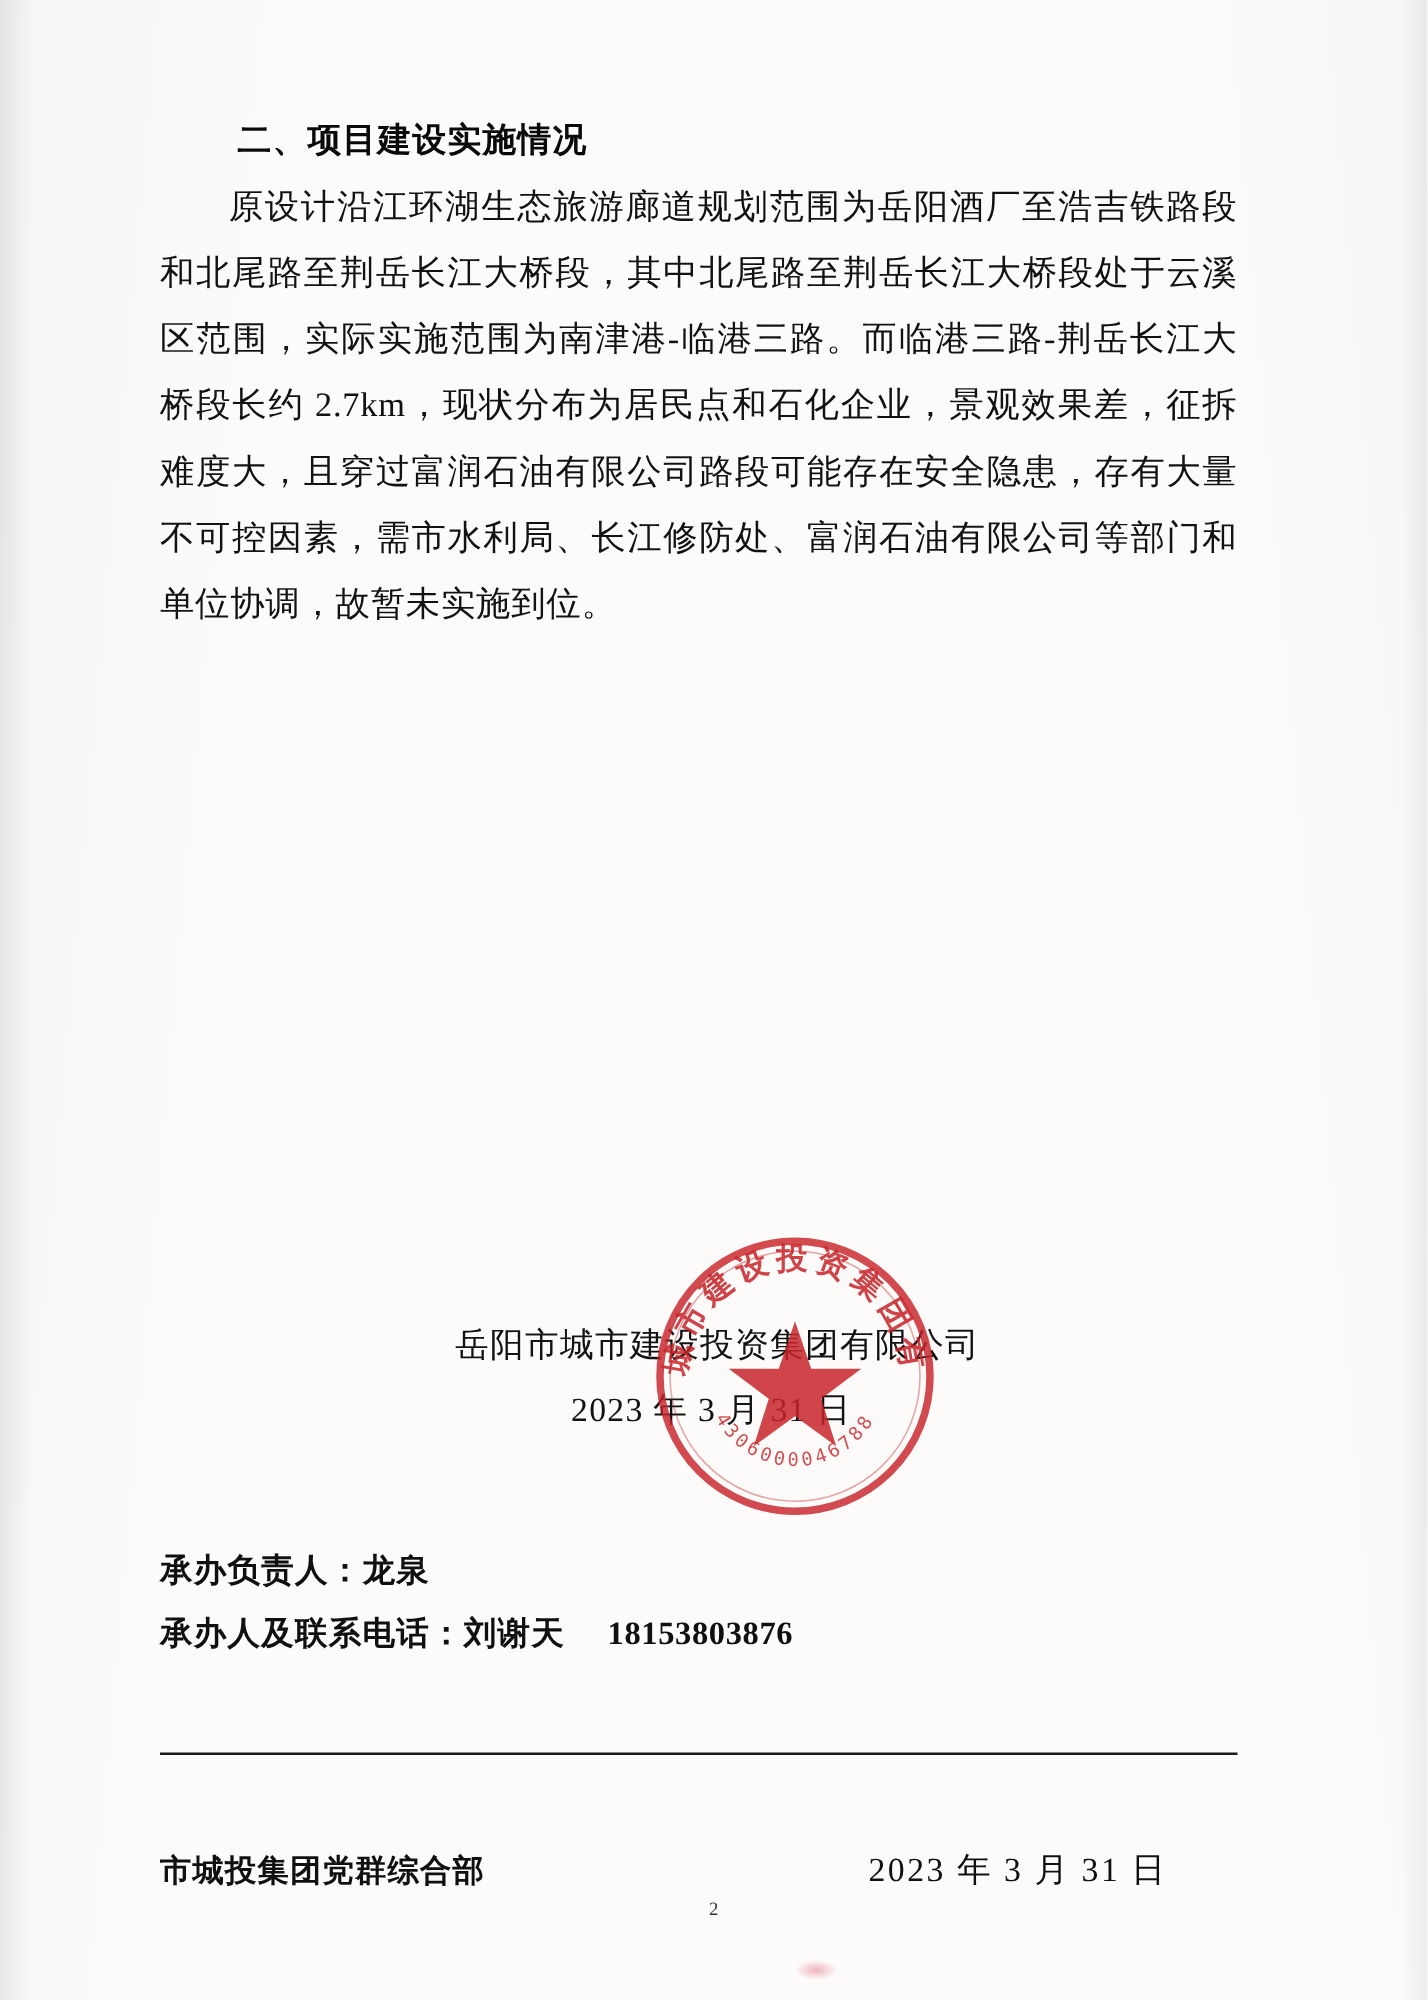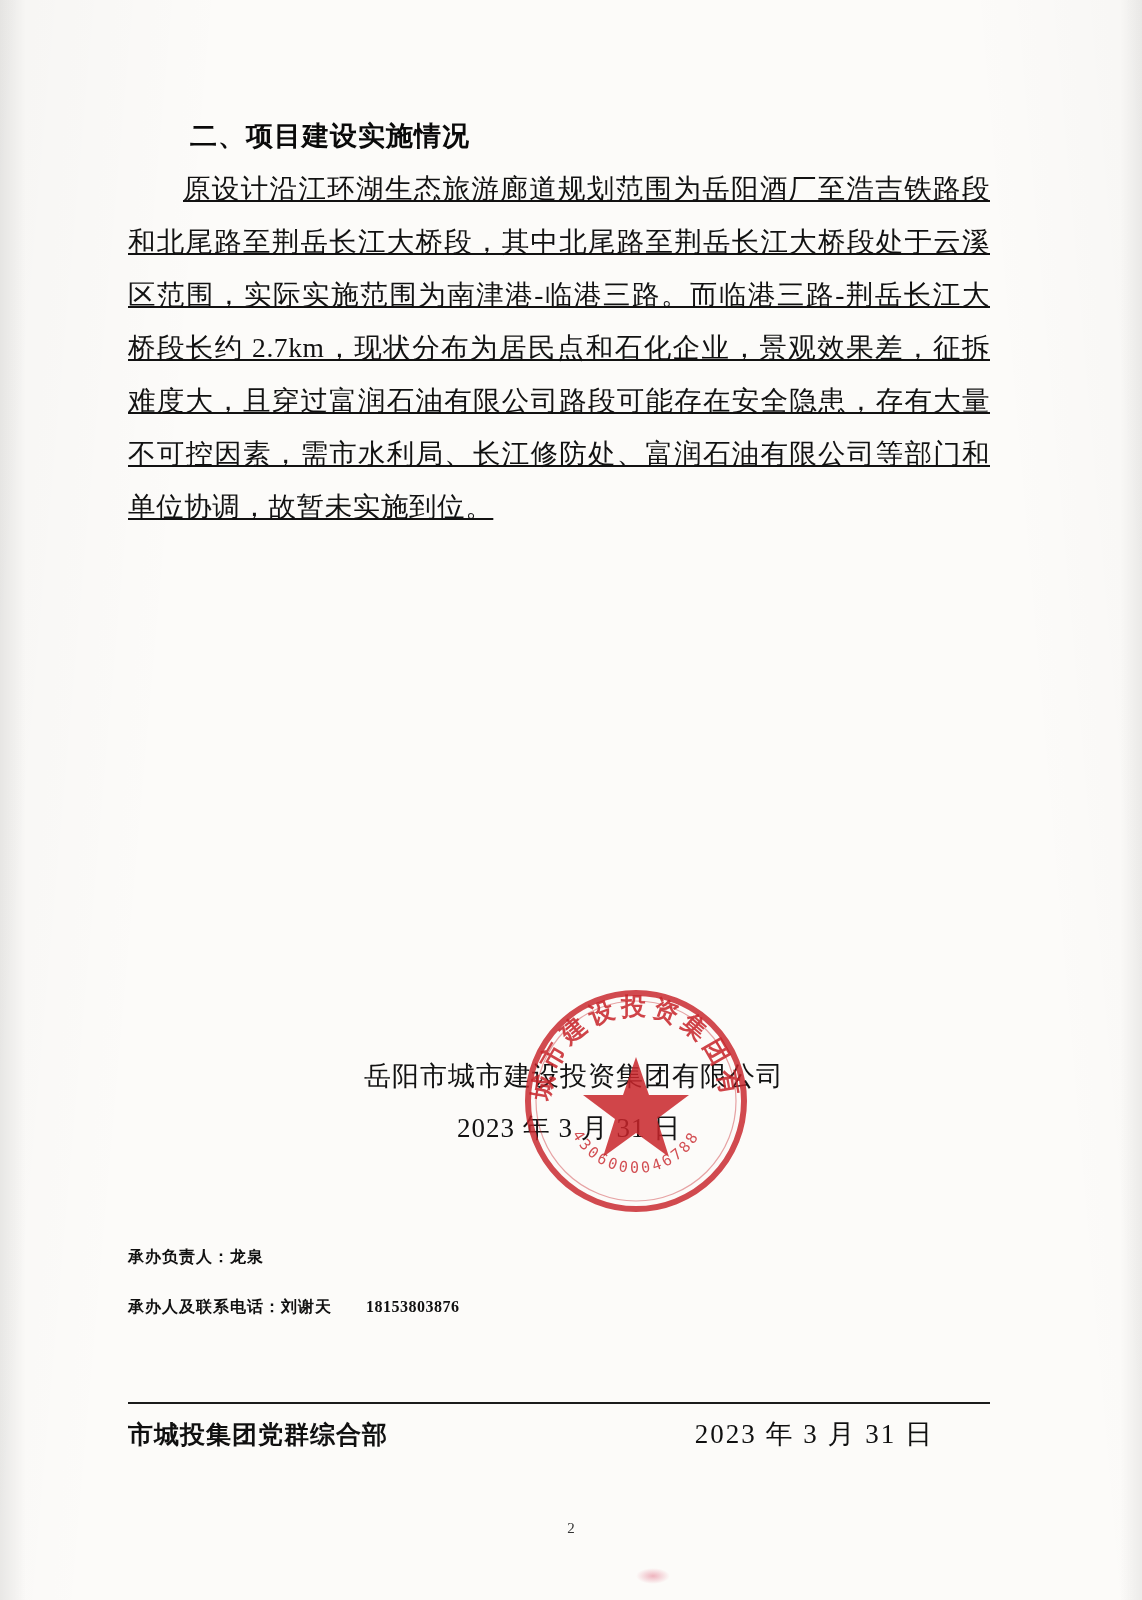--- a/index.html
+++ b/index.html
@@ -25,41 +25,40 @@
     position: absolute;
     inset: 0;
     background:
       linear-gradient(95deg, rgba(0,0,0,0.025) 0%, rgba(0,0,0,0) 18%),
       linear-gradient(265deg, rgba(0,0,0,0.02) 0%, rgba(0,0,0,0) 14%);
     pointer-events: none;
   }
   .content {
     position: absolute;
     left: 128px;
-    top: 118px;
+    top: 94px;
     width: 862px;
   }
   .heading {
     font-family: "DejaVu Sans", sans-serif;
     font-weight: bold;
     font-size: 27px;
     letter-spacing: 1px;
     margin: 0 0 8px 62px;
     color: #0a0a0a;
   }
   .para {
     font-size: 27.5px;
     line-height: 53px;
     text-align: justify;
     text-justify: inter-ideograph;
     text-indent: 2em;
     margin: 0;
     color: #121212;
     letter-spacing: 0.6px;
-    text-decoration: underline;
   }
   .gap-sm { height: 10px; }
 
   .signature-block {
     position: absolute;
     left: 128px;
     top: 1050px;
     width: 862px;
     text-align: center;
     font-size: 27px;
@@ -87,39 +86,39 @@
   }
   .seal svg { display: block; }
 
   .contacts {
     position: absolute;
     left: 128px;
     top: 1232px;
     width: 880px;
     font-family: "DejaVu Sans", sans-serif;
     font-weight: bold;
-    font-size: 16px;
+    font-size: 26px;
     line-height: 50px;
     color: #101010;
     letter-spacing: 1px;
   }
   .contact-row { white-space: nowrap; }
   .contact-phone { margin-left: 34px; font-family: "Liberation Serif", serif; letter-spacing: 0.5px; text-align: right;}
 
   .footer-rule {
     position: absolute;
     left: 128px;
     top: 1402px;
     width: 862px;
     border-top: 2px solid #1b1b1b;
   }
   .footer {
     position: absolute;
     left: 128px;
-    top: 1416px;
+    top: 1478px;
     width: 862px;
     display: flex;
     justify-content: space-between;
     align-items: baseline;
     font-family: "DejaVu Sans", sans-serif;
     font-weight: bold;
     font-size: 25px;
     color: #101010;
     letter-spacing: 1px;
   }

